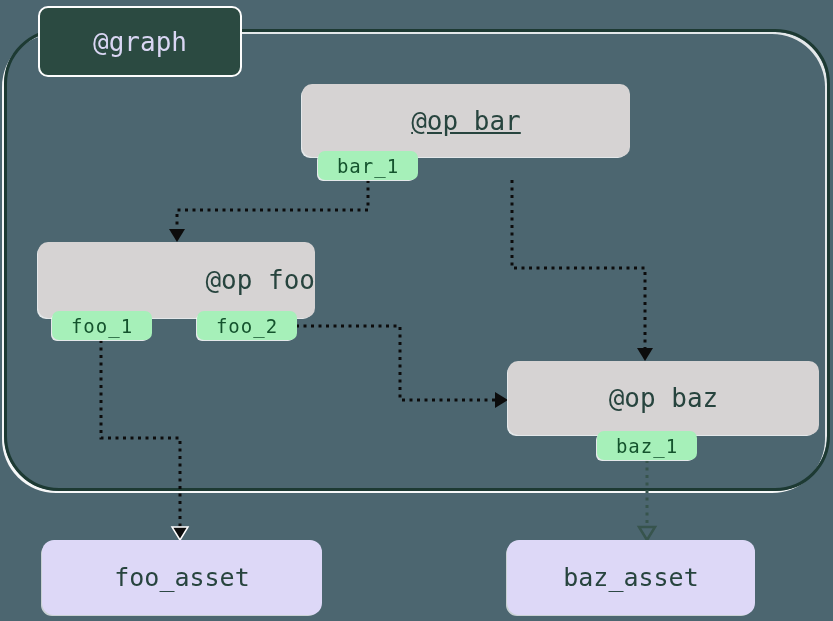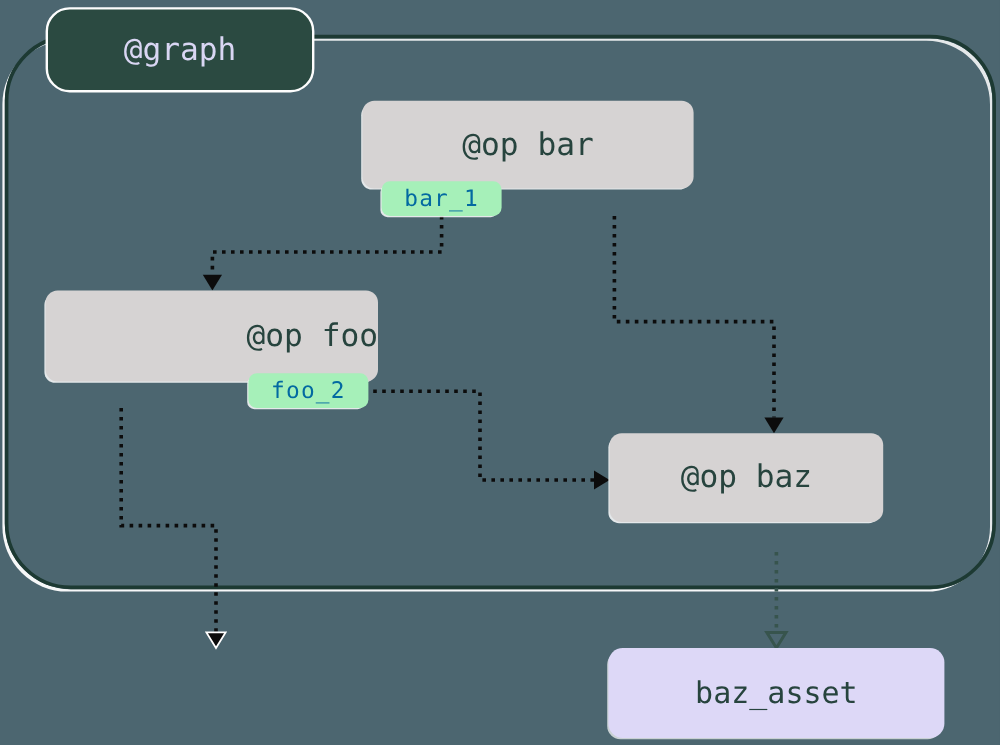--- a/index.html
+++ b/index.html
@@ -35,83 +35,83 @@
     position: absolute;
     left: 0; top: 0;
     z-index: 2;
     pointer-events: none;
   }
   .graph-label {
     position: absolute;
     box-sizing: border-box;
     left: 38px;
     top: 6px;
-    width: 224px;
+    width: 204px;
     height: 71px;
     background: #2B4A41;
     border: 2.5px solid #FDFDFD;
-    border-radius: 20px;
+    border-radius: 10px;
     color: #D9D6F3;
     font-size: 26px;
     display: flex;
     align-items: center;
     justify-content: center;
     z-index: 4;
   }
   .op {
     position: absolute;
     box-sizing: border-box;
     background: #D6D3D3;
     border-radius: 10px;
     color: #27443E;
     font-size: 26px;
     display: flex;
     align-items: center;
     justify-content: center;
     box-shadow: -2px 2px 0 -1px rgba(255,255,255,0.85);
     z-index: 3;
   }
-  #op-bar { left: 302px; top: 84px;  width: 276px; height: 73px; }
+  #op-bar { left: 302px; top: 84px;  width: 328px; height: 73px; text-decoration: underline; }
   #op-foo { left: 38px;  top: 242px; width: 277px; height: 76px; justify-content: flex-end; }
-  #op-baz { left: 508px; top: 361px; width: 228px; height: 74px; }
+  #op-baz { left: 508px; top: 361px; width: 311px; height: 74px; }
   .tag {
     position: absolute;
     box-sizing: border-box;
     width: 100px;
     height: 29px;
     background: #A6F0B9;
     border-radius: 7px;
-    color: #0369a1;
+    color: #14532d;
     font-size: 19px;
     letter-spacing: 1px;
     display: flex;
     align-items: center;
     justify-content: center;
     box-shadow: -2px 2px 0 -1px rgba(255,255,255,0.85);
   }
   #tag-bar-1 { left: 16px;  bottom: -23px; }
   #tag-bar-2 { left: 160px; bottom: -23px; }
   #tag-foo-1 { left: 14px;  bottom: -22px; }
-  #tag-foo-2 { left: 169px; bottom: -22px; }
+  #tag-foo-2 { left: 159px; bottom: -22px; }
   #tag-baz-1 { left: 89px;  bottom: -25px; }
   .asset {
     position: absolute;
     box-sizing: border-box;
     background: #DDD8F7;
     border-radius: 12px;
     color: #27443E;
     font-size: 25px;
     display: flex;
     align-items: center;
     justify-content: center;
     box-shadow: -2px 2px 0 -1px rgba(255,255,255,0.7);
     z-index: 3;
   }
   #asset-foo { left: 42px;  top: 540px; width: 280px; height: 75px; }
-  #asset-baz { left: 507px; top: 540px; width: 280px; height: 75px; }
+  #asset-baz { left: 507px; top: 540px; width: 248px; height: 75px; }
 </style>
 </head>
 <body>
 
 <div class="canvas">
 
   <div class="graph-container"></div>
 
   <svg id="edge-layer" width="833" height="621" viewBox="0 0 833 621">
       <polyline points="368,180 368,210 177,210 177,229" fill="none" stroke="#0C0C0C" stroke-width="3" stroke-dasharray="3 4.5"></polyline>
@@ -130,22 +130,25 @@
     <span>@graph</span>
   </div>
 
   <div class="op" id="op-bar">
     <span class="op-title">@op bar</span>
     <div class="tag" id="tag-bar-1">bar_1</div>
   </div>
 
   <div class="op" id="op-foo">
     <span class="op-title">@op foo</span>
+    <div class="tag" id="tag-foo-1">foo_1</div>
     <div class="tag" id="tag-foo-2">foo_2</div>
   </div>
 
   <div class="op" id="op-baz">
     <span class="op-title">@op baz</span>
+    <div class="tag" id="tag-baz-1">baz_1</div>
   </div>
 
+  <div class="asset" id="asset-foo">foo_asset</div>
   <div class="asset" id="asset-baz">baz_asset</div>
 
 </div>
 
 </body></html>

